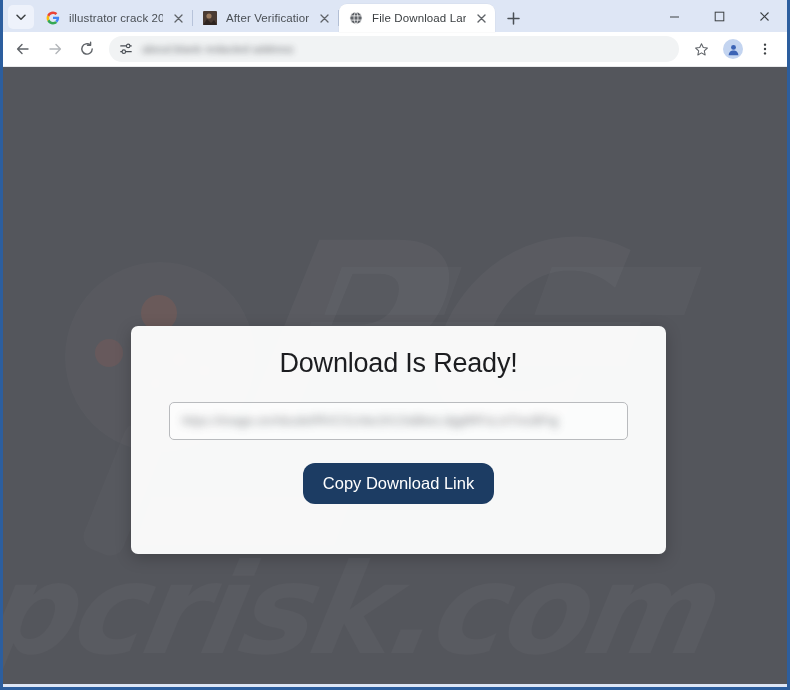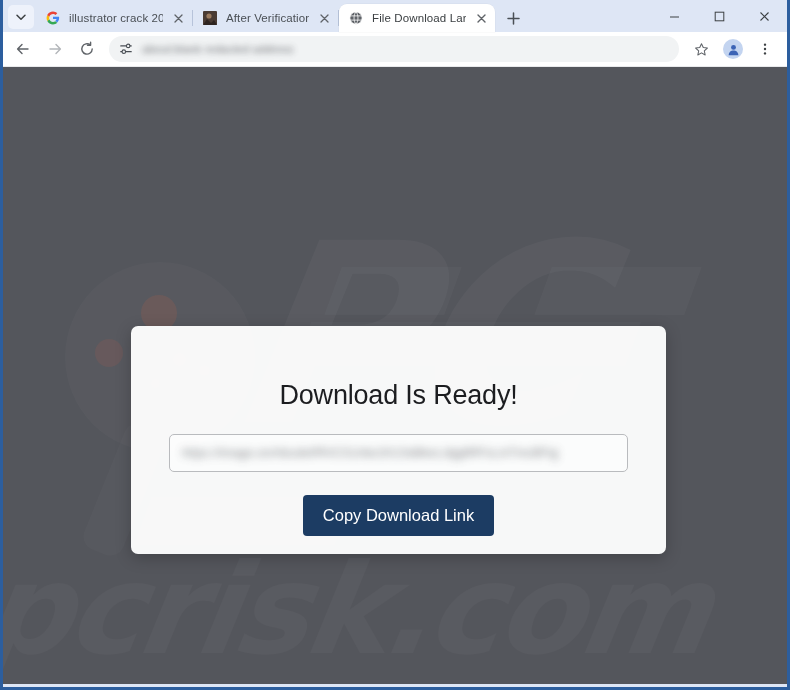--- a/index.html
+++ b/index.html
@@ -265,21 +265,21 @@
   .card {
     position: absolute;
     left: 128px;
     top: 259px;
     width: 535px;
     height: 228px;
     background: rgba(255,255,255,0.955);
     border-radius: 7px;
     box-shadow: 0 4px 16px rgba(0,0,0,0.22);
     box-sizing: border-box;
-    padding: 48px 38px;
+    padding: 16px 38px;
     text-align: center;
   }
   .card-title {
     font-size: 27px;
     color: #1c1d20;
     font-weight: normal;
     margin: 4px 0 0 0;
     line-height: 34px;
     letter-spacing: -0.2px;
   }
@@ -305,21 +305,21 @@
     opacity: .85;
     letter-spacing: .2px;
   }
   .copy-btn {
     margin-top: 23px;
     display: inline-block;
     background: #1c3c63;
     color: #ffffff;
     font-size: 16.5px;
     border: none;
-    border-radius: 4px;
+    border-radius: 12px;
     padding: 11px 20px 12px 20px;
     line-height: 18px;
     font-family: "Liberation Sans", sans-serif;
     cursor: pointer;
   }
 </style>
 </head>
 <body>
 
 <div class="window">

